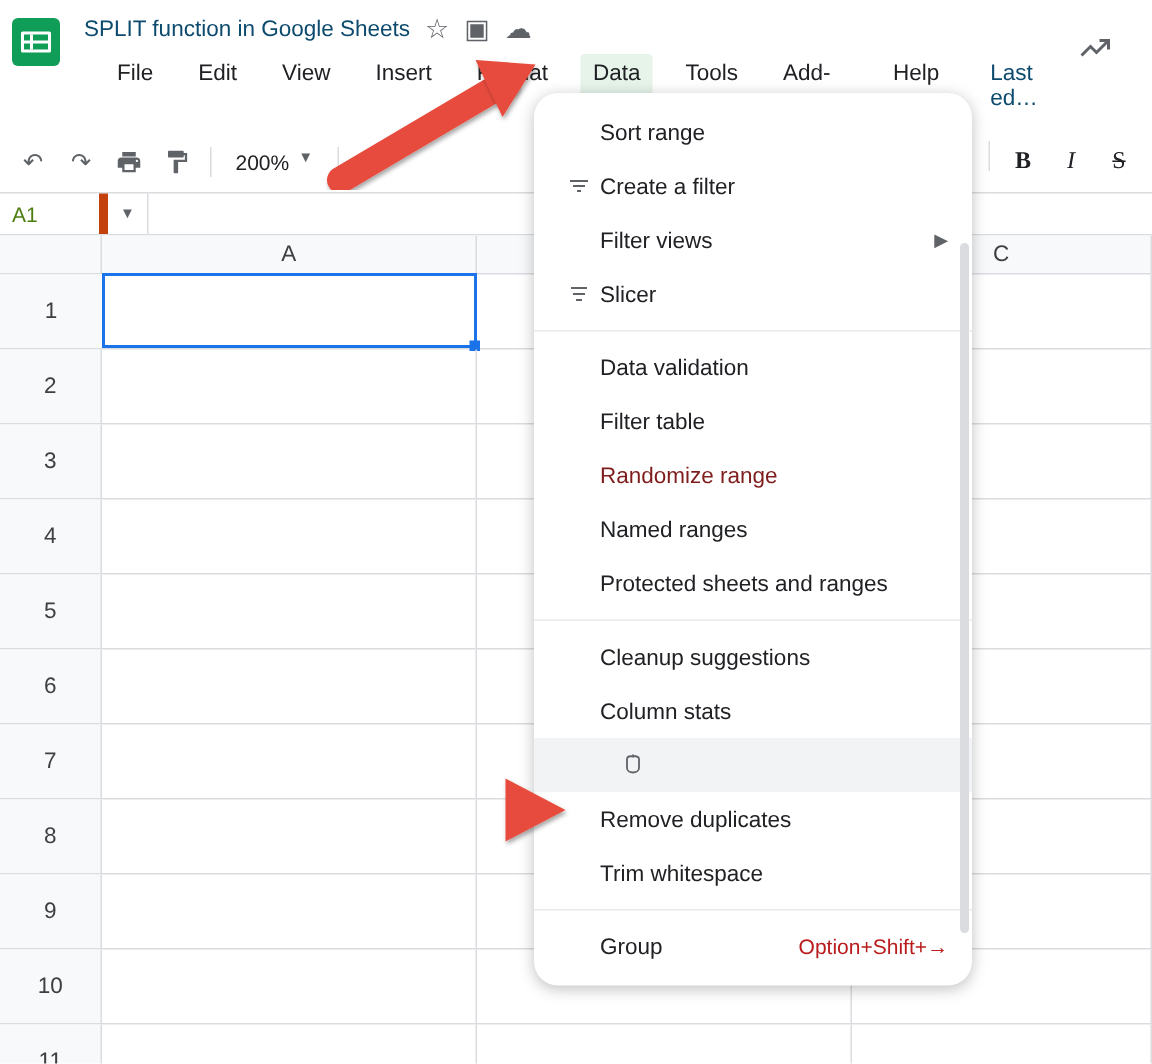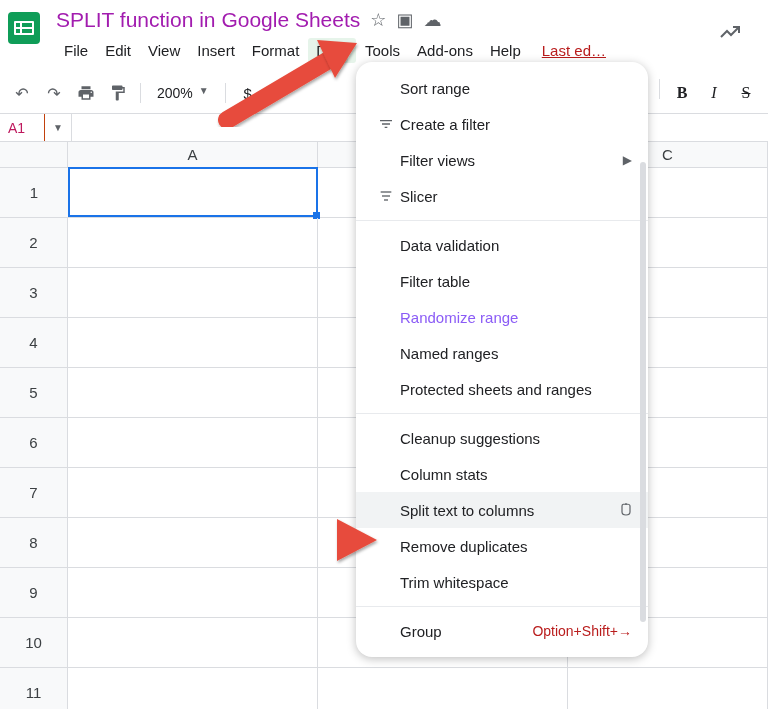--- a/index.html
+++ b/index.html
@@ -49,47 +49,47 @@
     .logo-grid::before { top: 4px; left: 0; right: 0; height: 2px; }
     .logo-grid::after { top: 0; bottom: 0; left: 4px; width: 2px; }
     .title-area { flex: 1; }
     .title-row {
       display: flex;
       align-items: center;
       gap: 10px;
       padding-bottom: 4px;
     }
     .doc-title {
-      font-size: 21px;
+      font-size: 15px;
       font-weight: 400;
-      color: #a21caf;
+      color: #0c4a6e;
     }
     .title-icon {
       color: #5f6368;
       font-size: 18px;
       cursor: pointer;
     }
     .menu-bar {
       display: flex;
-      gap: 1px;
+      gap: 14px;
       padding-top: 2px;
+      margin-left: 14px;
     }
     .menu-item {
       padding: 4px 8px;
       font-size: 15px;
       color: #202124;
       cursor: pointer;
       border-radius: 3px;
     }
     .menu-item.active {
       background: #e6f4ea;
     }
     .menu-item.lastedit {
-      color: #b91c1c;
-      text-decoration: underline;
+      color: #0c4a6e;
       margin-left: 4px;
     }
     .header-right {
       display: flex;
       align-items: center;
       padding: 12px 18px 0 0;
     }
     .trend-icon {
       color: #5f6368;
       font-size: 22px;
@@ -147,25 +147,25 @@
     .fmt.bold { font-weight: 700; }
     .fmt.italic { font-style: italic; }
 
     .fx-bar {
       display: flex;
       align-items: center;
       border-bottom: 1px solid #dadce0;
       height: 28px;
     }
     .name-box {
-      width: 45px;
+      width: 72px;
       padding: 0 8px;
       font-size: 14px;
-      color: #be185d;
-      border-right: 1px solid #c2410c;
+      color: #4d7c0f;
+      border-right: 6px solid #c2410c;
       height: 100%;
       display: flex;
       align-items: center;
     }
     .name-box-arrow {
       font-size: 10px;
       color: #5f6368;
       padding: 0 8px;
       border-right: 1px solid #dadce0;
       height: 100%;
@@ -254,21 +254,21 @@
     .dd-item {
       display: flex;
       align-items: center;
       padding: 8px 16px 8px 16px;
       cursor: pointer;
       font-size: 15px;
       color: #202124;
       min-height: 36px;
     }
     .dd-item.hovered { background: #f1f3f4; }
-    .dd-item.disabled { color: #8b5cf6; cursor: default; }
+    .dd-item.disabled { color: #7f1d1d; cursor: default; }
     .dd-icon {
       width: 28px;
       display: flex;
       justify-content: center;
       color: #5f6368;
       font-size: 16px;
       flex-shrink: 0;
     }
     .dd-label { flex: 1; }
     .dd-arrow {
@@ -510,21 +510,20 @@
       <div class="dd-item">
         <span class="dd-icon"></span>
         <span class="dd-label">Cleanup suggestions</span>
       </div>
       <div class="dd-item">
         <span class="dd-icon"></span>
         <span class="dd-label">Column stats</span>
       </div>
       <div class="dd-item hovered">
         <span class="dd-icon"></span>
-        <span class="dd-label">Split text to columns</span>
         <span class="cursor-icon"><svg width="12" height="14" viewBox="0 0 12 14" fill="none" stroke="#5f6368" stroke-width="1.2">
             <path d="M6 1 L6 3 M2 4 C2 2 4 2 6 2 C8 2 10 2 10 4 M2 4 L2 10 C2 12 4 13 6 13 C8 13 10 12 10 10 L10 4"></path>
           </svg></span>
       </div>
       <div class="dd-item">
         <span class="dd-icon"></span>
         <span class="dd-label">Remove duplicates</span>
       </div>
       <div class="dd-item">
         <span class="dd-icon"></span>

